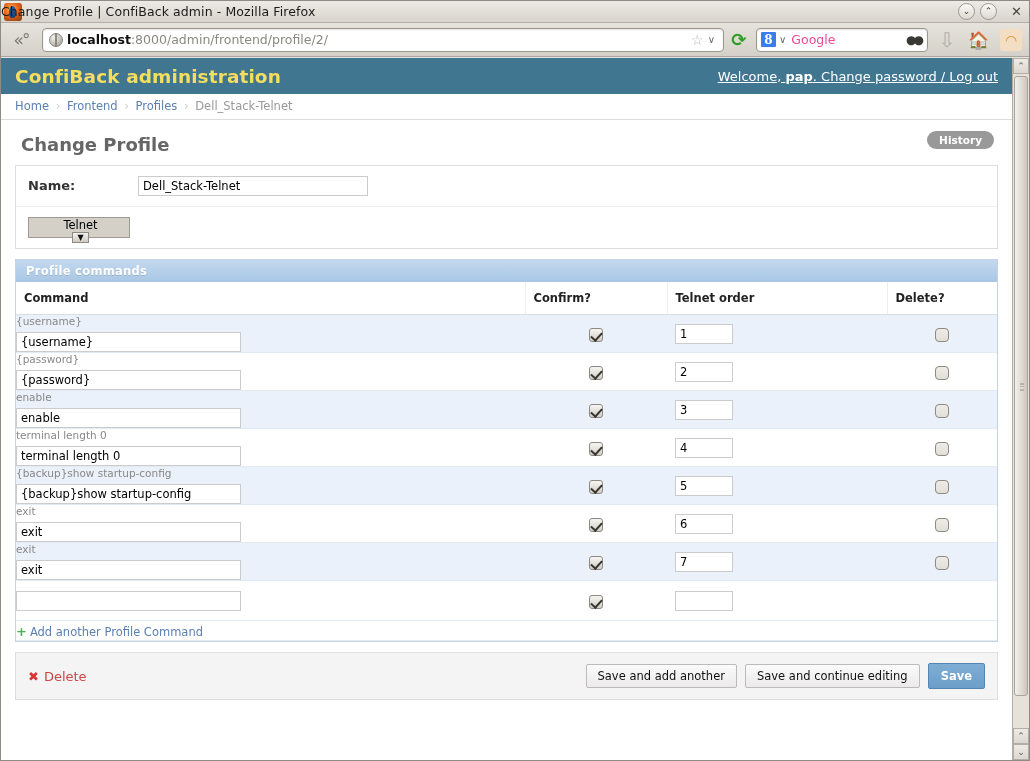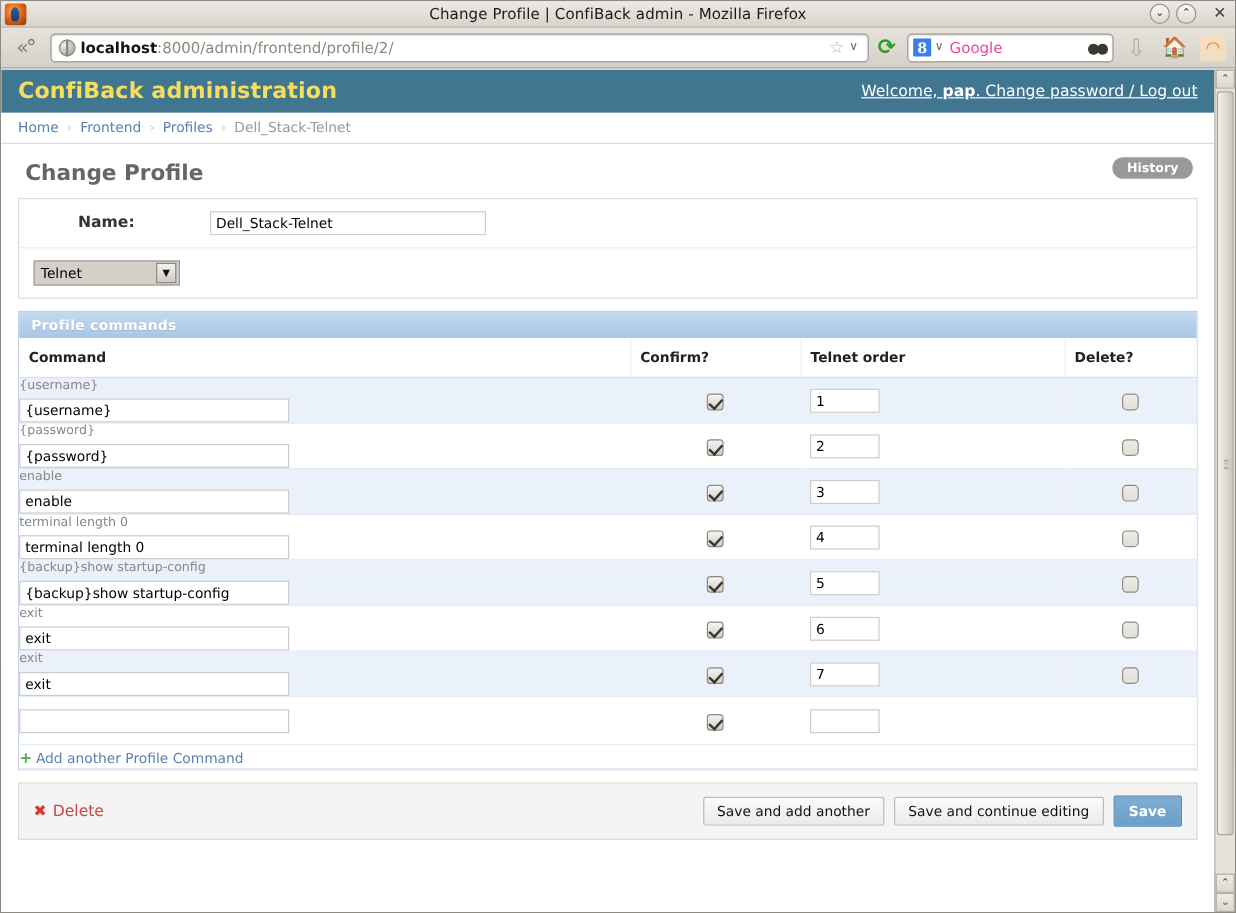--- a/index.html
+++ b/index.html
@@ -30,21 +30,21 @@
     border-radius: 3px;
     background: radial-gradient(circle at 40% 35%, #ffb74d 0%, #e8621a 45%, #7a3b10 100%);
     position: relative; flex: 0 0 auto;
   }
   #title-icon::after {
     content: ""; position: absolute; left: 5px; top: 3px;
     width: 7px; height: 12px; border-radius: 50% 50% 40% 40%;
     background: linear-gradient(#2a5fa8, #1b3f72);
   }
   #title-text {
-    position: absolute; left: 0; right: 0; text-align: center;
+    position: absolute; left: 0; right: 0; text-align: left;
     font-size: 12.5px; color: #1b1b1b; letter-spacing: 0.1px;
   }
   .win-btns { position: absolute; right: 4px; display: flex; gap: 5px; align-items: center; }
   .win-btn {
     width: 17px; height: 17px; border-radius: 50%;
     background: linear-gradient(#fbfaf8, #ddd9d1);
     border: 1px solid #9c988f;
     display: flex; align-items: center; justify-content: center;
     font-size: 9px; color: #3c3a36; line-height: 1;
   }
@@ -140,32 +140,32 @@
   }
 
   .module { border: 1px solid #ddd; background: #fff; margin-bottom: 10px; }
   .form-row {
     padding: 10px 12px; border-bottom: 1px solid #eee;
     display: flex; align-items: flex-start;
   }
   .form-row:last-child { border-bottom: none; }
   .form-row label {
     width: 110px; flex: 0 0 auto; font-size: 13px; font-weight: bold; color: #333;
-    padding-top: 2px; line-height: 1.25; margin-left: 37px;
+    padding-top: 2px; line-height: 1.25;
   }
   .text-input {
     height: 20px; border: 1px solid #ccc; background: #fff;
     font-size: 11.5px; color: #000; padding: 2px 4px;
     font-family: "DejaVu Sans", "Liberation Sans", sans-serif;
   }
   #name-input { width: 230px; }
   .select-box {
-    width: 122px; height: 21px; background: #d4d0c8; border: 1px solid #9e9a92;
+    width: 102px; height: 21px; background: #d4d0c8; border: 1px solid #9e9a92;
     display: flex; align-items: center; justify-content: space-between;
-    font-size: 11.5px; color: #000; padding: 0 2px 0 5px;
+    font-size: 11.5px; color: #000; padding: 0 2px 0 5px; flex-direction: column;
   }
   .select-arrow {
     width: 17px; height: 17px; background: linear-gradient(#f4f2ee, #cfcbc3);
     border: 1px solid #8f8b83; display: flex; align-items: center; justify-content: center;
     font-size: 8px; color: #111;
   }
 
   
   #inline-module { border: 1px solid #c4d3e3; margin-bottom: 10px; }
   #inline-header {

